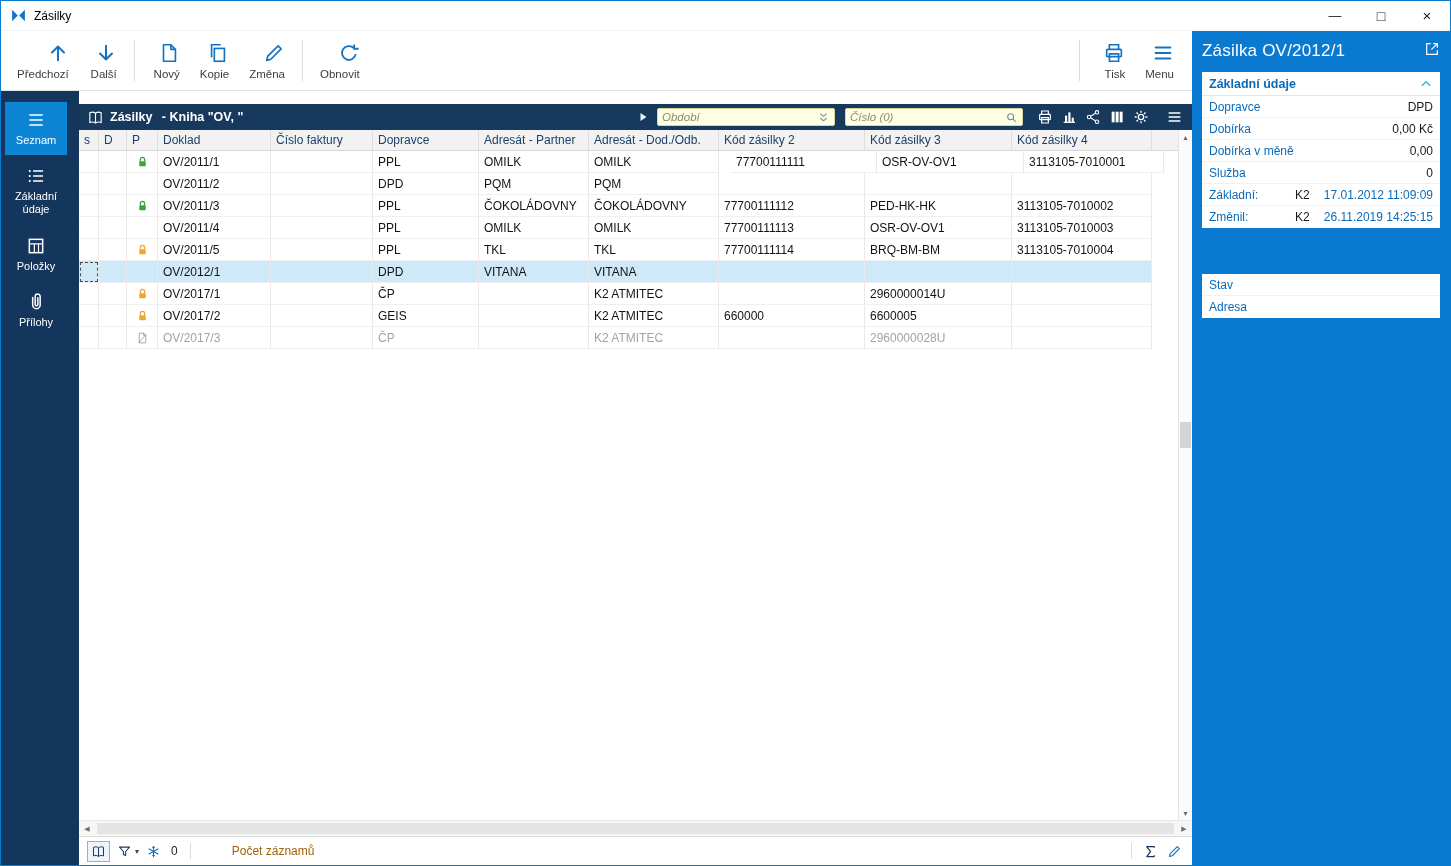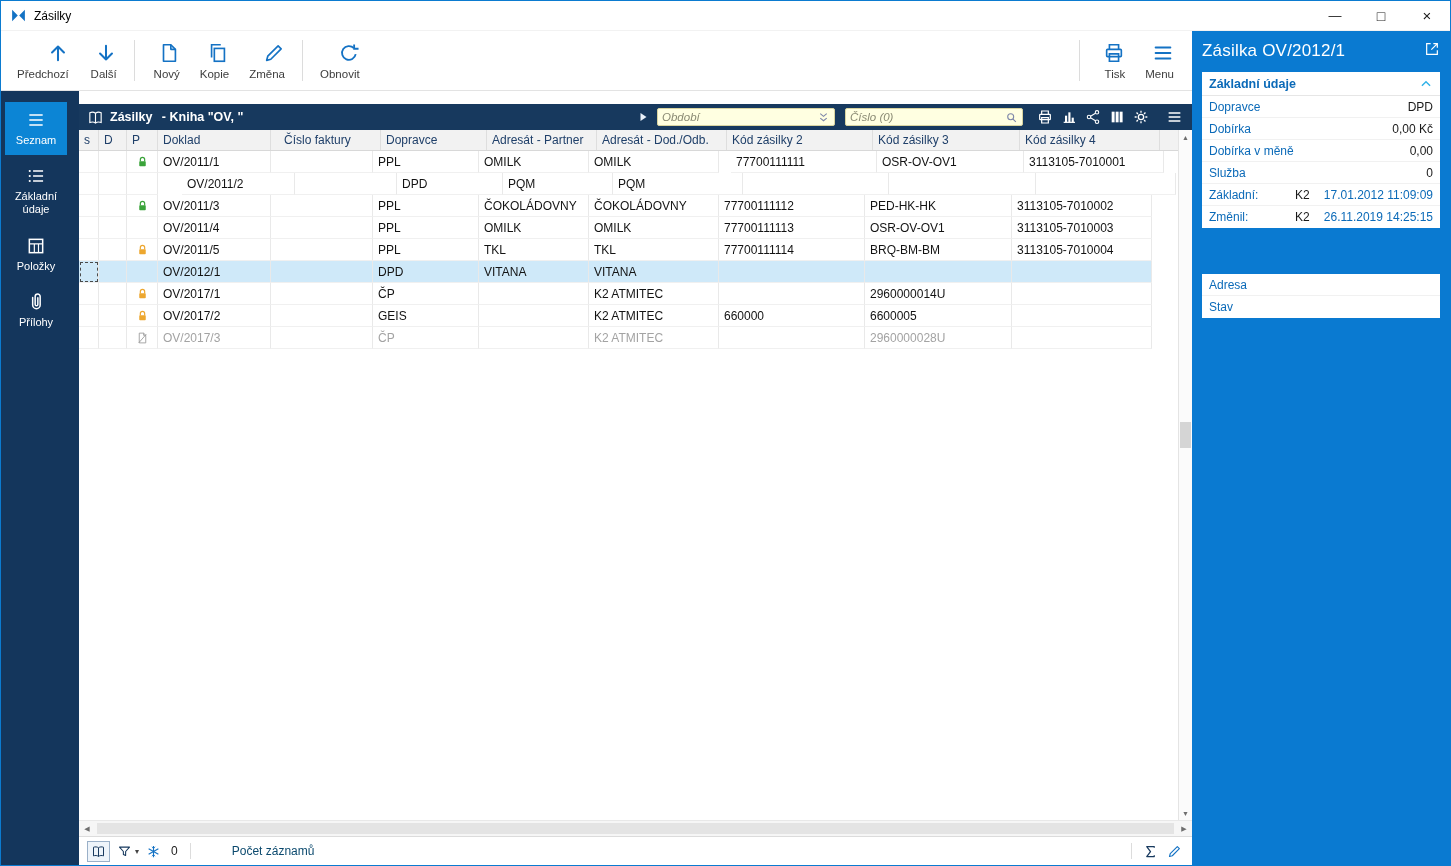--- a/index.html
+++ b/index.html
@@ -84,21 +84,21 @@
 
   
   .statusbar { height:29px; flex:0 0 auto; border-top:1px solid #dcdcdc; background:#fff; display:flex; align-items:center; padding:0 8px; gap:5px; }
   .sb-icon { width:19px; height:19px; color:#17395e; display:flex; align-items:center; justify-content:center; }
   .sb-icon svg { width:15px; height:15px; display:block; }
   .sb-icon.boxed { border:1px solid #9ab0c8; background:#eef4fa; width:23px; height:21px; }
   .sb-icon.blue { color:#1472c4; }
   .sb-mini { font-size:8px; color:#444; margin-left:-4px; }
   .sb-count { font-size:12px; color:#222; margin:0 3px; }
   .sb-sep { width:1px; height:16px; background:#dcdcdc; margin:0 4px; }
-  .sb-label { font-size:12px; color:#0c4a6e;padding-left:32px; }
+  .sb-label { font-size:12px; color:#a16207;padding-left:32px; }
   .sb-flex { flex:1; }
 
   
   .detail-panel { width:258px; flex:0 0 auto; background:#0a7ad1; display:flex; flex-direction:column; padding:10px 10px; overflow:hidden; }
   .dp-header { display:flex; align-items:flex-start; color:#fff; margin-bottom:11px; }
   .dp-title { font-size:17px; letter-spacing:.2px; }
   .dp-expand { margin-left:auto; width:16px; height:16px; color:#fff; }
   .dp-expand svg { width:100%; height:100%; display:block; }
   .dsection { background:#fff; }
   #detail-sections > .dsection + .dsection { margin-top:46px; }
@@ -331,21 +331,21 @@
                 </span>
               </div>
           </div>
 
           <div class="table-region">
             <div class="colheader" id="colheader">
                 <div class="hcell" style="flex: 0 0 20px; width: 20px;">s</div>
                 <div class="hcell" style="flex: 0 0 28px; width: 28px;">D</div>
                 <div class="hcell" style="flex: 0 0 31px; width: 31px;">P</div>
                 <div class="hcell" style="flex: 0 0 113px; width: 113px;">Doklad</div>
-                <div class="hcell" style="flex: 0 0 102px; width: 102px; margin-left: 8px;">Číslo faktury</div>
+                <div class="hcell" style="flex: 0 0 102px; width: 102px;">Číslo faktury</div>
                 <div class="hcell" style="flex: 0 0 106px; width: 106px;">Dopravce</div>
                 <div class="hcell" style="flex: 0 0 110px; width: 110px;">Adresát - Partner</div>
                 <div class="hcell" style="flex: 0 0 130px; width: 130px;">Adresát - Dod./Odb.</div>
                 <div class="hcell" style="flex: 0 0 146px; width: 146px;">Kód zásilky 2</div>
                 <div class="hcell" style="flex: 0 0 147px; width: 147px;">Kód zásilky 3</div>
                 <div class="hcell" style="flex: 0 0 140px; width: 140px;">Kód zásilky 4</div>
                 <div class="hcell hfill"></div>
               </div>
             <div class="rows" id="rows">
                 <div class="trow">
@@ -364,21 +364,21 @@
                   <div class="tcell" style="flex: 0 0 130px; width: 130px;">OMILK</div>
                   <div class="tcell" style="flex: 0 0 146px; width: 146px; margin-left: 12px;">77700111111</div>
                   <div class="tcell" style="flex: 0 0 147px; width: 147px;">OSR-OV-OV1</div>
                   <div class="tcell" style="flex: 0 0 140px; width: 140px;">3113105-7010001</div>
                   <div class="tcell tfill"></div>
                 </div>
                 <div class="trow">
                   <div class="tcell" style="flex: 0 0 20px; width: 20px;"></div>
                   <div class="tcell" style="flex: 0 0 28px; width: 28px;"></div>
                   <div class="tcell" style="flex: 0 0 31px; width: 31px;"></div>
-                  <div class="tcell" style="flex: 0 0 113px; width: 113px; margin-left: 24px;">OV/2011/2</div>
+                  <div class="tcell" style="flex: 0 0 113px; width: 113px;">OV/2011/2</div>
                   <div class="tcell" style="flex: 0 0 102px; width: 102px;"></div>
                   <div class="tcell" style="flex: 0 0 106px; width: 106px;">DPD</div>
                   <div class="tcell" style="flex: 0 0 110px; width: 110px;">PQM</div>
                   <div class="tcell" style="flex: 0 0 130px; width: 130px;">PQM</div>
                   <div class="tcell" style="flex: 0 0 146px; width: 146px;"></div>
                   <div class="tcell" style="flex: 0 0 147px; width: 147px;"></div>
                   <div class="tcell" style="flex: 0 0 140px; width: 140px;"></div>
                   <div class="tcell tfill"></div>
                 </div>
                 <div class="trow">
@@ -605,23 +605,23 @@
               <span class="dlink">17.01.2012 11:09:09</span>
             </div>
             <div class="drow">
               <span class="dlabel">Změnil:</span>
               <span class="dvalue">K2</span>
               <span class="dlink">26.11.2019 14:25:15</span>
             </div>
           </div>
           <div class="dsection">
             <div class="drow">
+              <span class="dlabel">Stav</span>
+            </div>
+            <div class="drow">
               <span class="dlabel">Adresa</span>
-            </div>
-            <div class="drow">
-              <span class="dlabel">Stav</span>
             </div>
           </div>
         </div>
     </div>
   </div>
 
 </div>
 
 </body></html>

